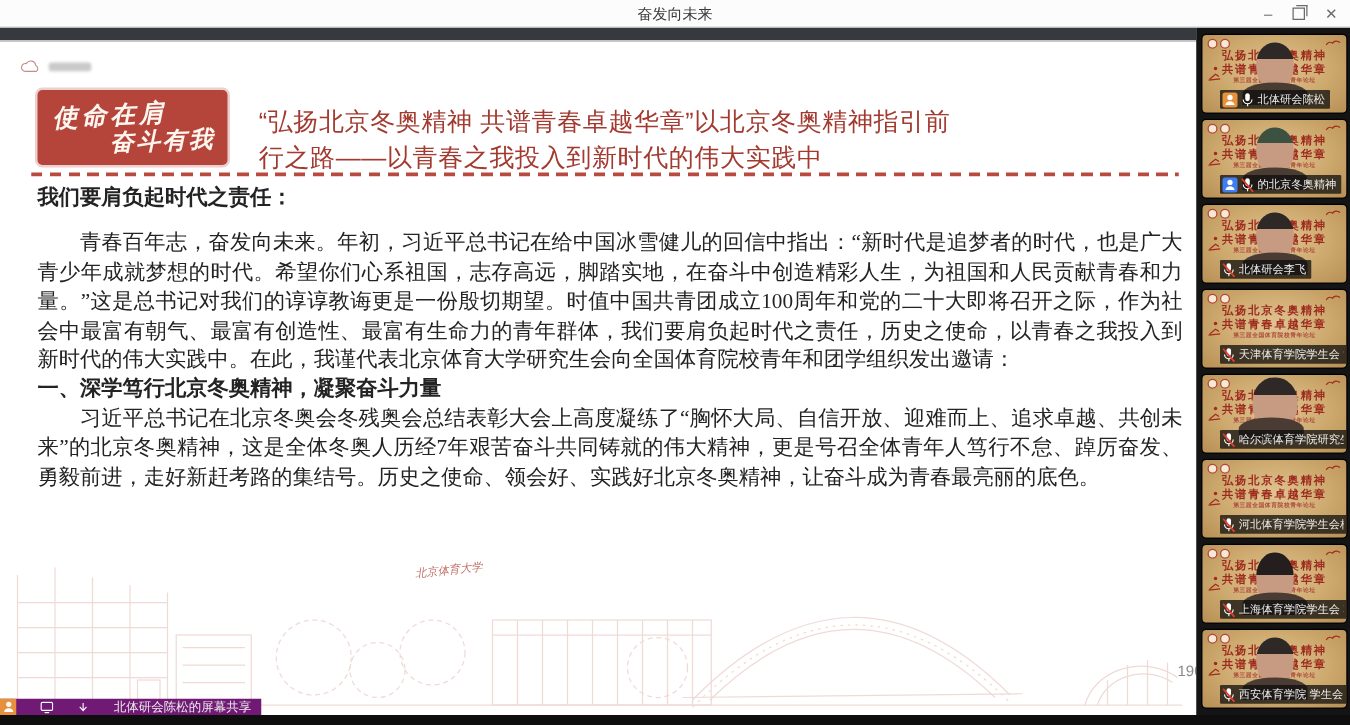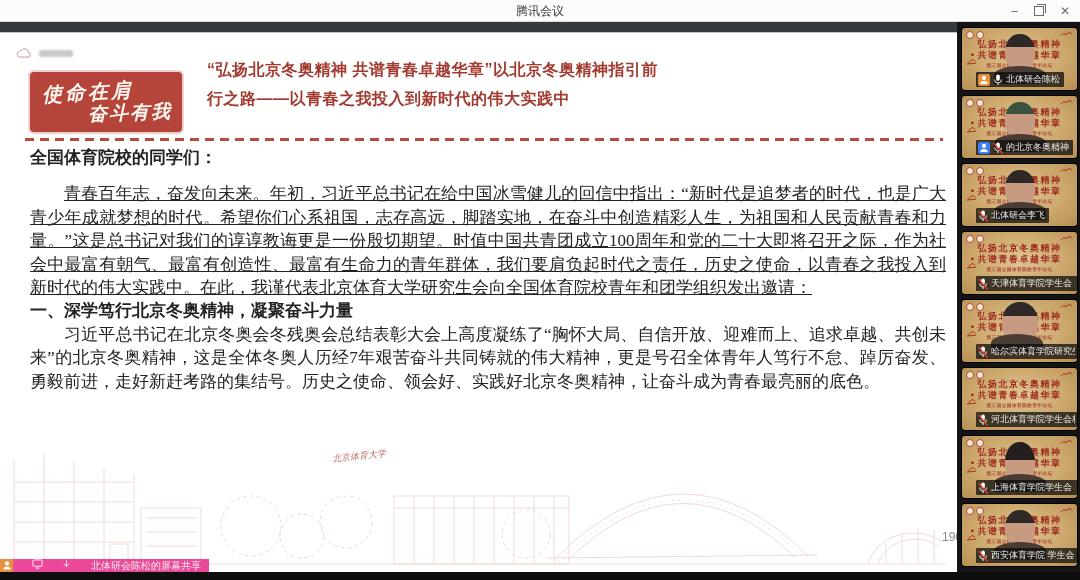--- a/index.html
+++ b/index.html
@@ -24,41 +24,41 @@
   .docarea{position:absolute;top:32px;left:0;width:957px;height:540px;background:#fff;overflow:hidden;}
   .cloudhint{position:absolute;left:16px;top:16px;display:flex;align-items:center;gap:5px;}
   .cloudblur{width:34px;height:7px;background:#c9c9c9;filter:blur(1.2px);border-radius:2px;}
 
   .seal{position:absolute;left:30px;top:40px;width:152px;height:60px;background:#b5443b;
         border-radius:4px;box-shadow:0 0 0 2px rgba(181,68,59,.25);color:#fdf6ee;
         font-family:"Liberation Serif",serif;font-style:italic;font-weight:bold;}
   .seal .s1{position:absolute;left:12px;top:7px;font-size:20px;letter-spacing:3px;transform:rotate(-3deg);}
   .seal .s2{position:absolute;right:10px;bottom:6px;font-size:19px;letter-spacing:2px;transform:rotate(-2deg);}
 
-  .doctitle{position:absolute;left:207px;top:23px;width:715px;color:#a23a30;font-weight:bold;
-        font-size:16px;line-height:29px;letter-spacing:.5px;}
+  .doctitle{position:absolute;left:207px;top:52px;width:715px;color:#a23a30;font-weight:normal;
+        font-size:20px;line-height:29px;letter-spacing:.5px;}
 
   .dashline{position:absolute;left:25px;top:106px;width:918px;height:3px;
         background:repeating-linear-gradient(90deg,#b84a40 0 9px,transparent 9px 15px);}
 
   .docbody{position:absolute;left:30px;top:114px;width:916px;color:#232323;
         font-family:"Liberation Serif",serif;font-size:17px;line-height:23.4px;text-align:justify;}
   .docbody .salut{font-weight:bold;}
   .docbody p{margin:0;text-indent:2em;}
-  .docbody .p1{margin-top:13px;text-decoration:underline;}
+  .docbody .p1{margin-top:13px;}
   .docbody .hd{font-weight:bold;text-indent:0;}
 
   .watermark{position:absolute;left:6px;bottom:6px;opacity:.55;}
   .wmlabel{position:absolute;left:332px;top:418px;color:#b04a40;font-size:9px;
         font-family:"Liberation Serif",serif;font-style:italic;transform:rotate(-6deg);opacity:.8;}
   .pagenum{position:absolute;left:918px;top:498px;color:#8a8a8a;font-size:12px;margin-left:24px;}
 
   
-  .sharebar{position:absolute;left:0;top:559px;height:13px;display:flex;align-items:flex-start;
-        background:#ec4899;padding-right:8px;z-index:40;gap:16px;}
+  .sharebar{position:absolute;left:0;top:559px;height:13px;display:flex;align-items:center;
+        background:#701a75;padding-right:8px;z-index:40;gap:16px;}
   .sharebadge{width:13px;height:13px;background:#e8913d;display:flex;align-items:center;
         justify-content:center;flex:none;}
   .sharebar .sicon{margin-left:3px;display:flex;align-items:center;}
   .sharetext{margin-left:4px;font-size:10px;color:#ededed;white-space:nowrap;}
   .bottomstrip{position:absolute;left:0;top:572px;width:1080px;height:8px;background:#0e0e0e;z-index:35;}
 
   
   .sidebar{position:absolute;top:21px;left:957px;width:123px;height:551px;background:#141414;z-index:10;}
   .tile{position:absolute;left:5px;width:115px;height:62px;border-radius:3px;overflow:hidden;
         background:radial-gradient(ellipse at 50% 45%,#e0c492 0%,#cda96e 55%,#b78f55 100%);
@@ -106,21 +106,21 @@
     <g id="personglyph">
       <circle cx="6" cy="4" r="2.5" fill="#fff"></circle>
       <path d="M1.6 11.4a4.4 3.6 0 0 1 8.8 0z" fill="#fff"></path>
     </g>
   </defs>
 </svg>
 
 <div id="screen">
 
   <div class="titlebar">
-    <div class="wtitle">腾讯会议</div>
+    <div class="wtitle">奋发向未来</div>
     <div class="winctrls">
       <span>–</span>
       <span class="maxbox"></span>
       <span>✕</span>
     </div>
   </div>
 
   <div class="toolstrip"></div>
 
   <div class="docarea">
@@ -138,21 +138,21 @@
     </div>
 
     <div class="doctitle">
       <div>“弘扬北京冬奥精神 共谱青春卓越华章”以北京冬奥精神指引前</div>
       <div>行之路——以青春之我投入到新时代的伟大实践中</div>
     </div>
 
     <div class="dashline"></div>
 
     <div class="docbody">
-      <div class="salut">全国体育院校的同学们：</div>
+      <div class="salut">我们要肩负起时代之责任：</div>
       <p class="p1">青春百年志，奋发向未来。年初，习近平总书记在给中国冰雪健儿的回信中指出：“新时代是追梦者的时代，也是广大青少年成就梦想的时代。希望你们心系祖国，志存高远，脚踏实地，在奋斗中创造精彩人生，为祖国和人民贡献青春和力量。”这是总书记对我们的谆谆教诲更是一份殷切期望。时值中国共青团成立100周年和党的二十大即将召开之际，作为社会中最富有朝气、最富有创造性、最富有生命力的青年群体，我们要肩负起时代之责任，历史之使命，以青春之我投入到新时代的伟大实践中。在此，我谨代表北京体育大学研究生会向全国体育院校青年和团学组织发出邀请：</p>
       <p class="hd">一、深学笃行北京冬奥精神，凝聚奋斗力量</p>
       <p>习近平总书记在北京冬奥会冬残奥会总结表彰大会上高度凝练了“胸怀大局、自信开放、迎难而上、追求卓越、共创未来”的北京冬奥精神，这是全体冬奥人历经7年艰苦奋斗共同铸就的伟大精神，更是号召全体青年人笃行不怠、踔厉奋发、勇毅前进，走好新赶考路的集结号。历史之使命、领会好、实践好北京冬奥精神，让奋斗成为青春最亮丽的底色。</p>
     </div>
 
     <svg class="watermark" width="940" height="118" viewBox="0 0 940 118" stroke="#e2bcb6" fill="none" stroke-width="1">
       <path d="M8 12V116 M38 6V116 M68 14V116 M98 20V116 M128 26V116"></path>
       <path d="M8 34H128 M8 54H128 M8 74H128 M8 94H128"></path>
       <rect x="135" y="60" width="60" height="56"></rect>
       <path d="M140 70h50 M140 84h50 M140 98h50"></path>

